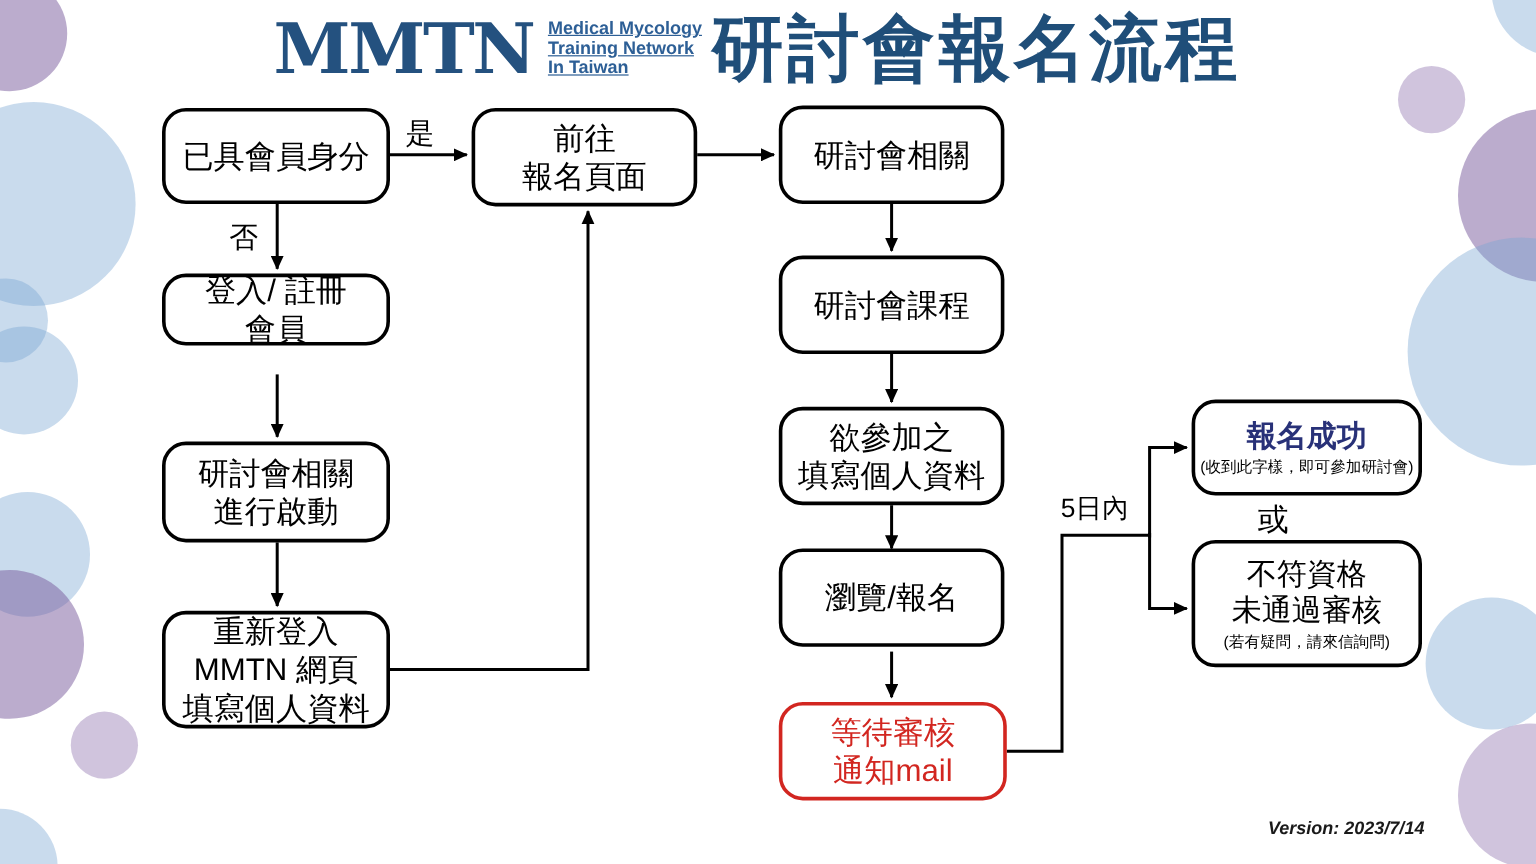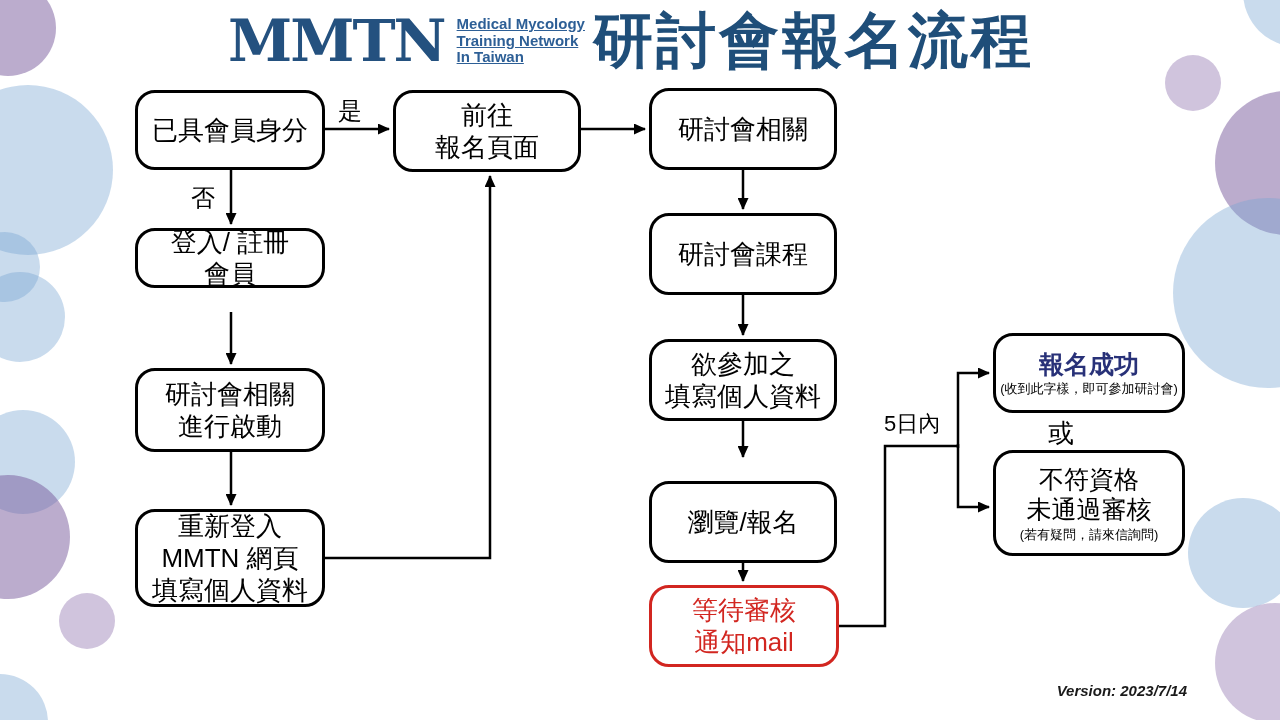--- a/index.html
+++ b/index.html
@@ -137,21 +137,21 @@
 MMTN 網頁
 填寫個人資料</div>
   </div>
   <div class="node" style="left:649px; top:213px; width:188px; height:82px;">
     <div class="node-label">研討會課程</div>
   </div>
   <div class="node" style="left:649px; top:339px; width:188px; height:82px;">
     <div class="node-label">欲參加之
 填寫個人資料</div>
   </div>
-  <div class="node" style="left:649px; top:481px; width:188px; height:82px;">
+  <div class="node" style="left:649px; top:457px; width:188px; height:82px;">
     <div class="node-label">瀏覽/報名</div>
   </div>
   <div class="node node-red" style="left:649px; top:585px; width:190px; height:82px;">
     <div class="node-label">等待審核
 通知mail</div>
   </div>
   <div class="node" style="left:993px; top:333px; width:192px; height:80px;">
     <div class="node-title-blue">報名成功</div>
     <div class="node-note">(收到此字樣，即可參加研討會)</div>
   </div>

